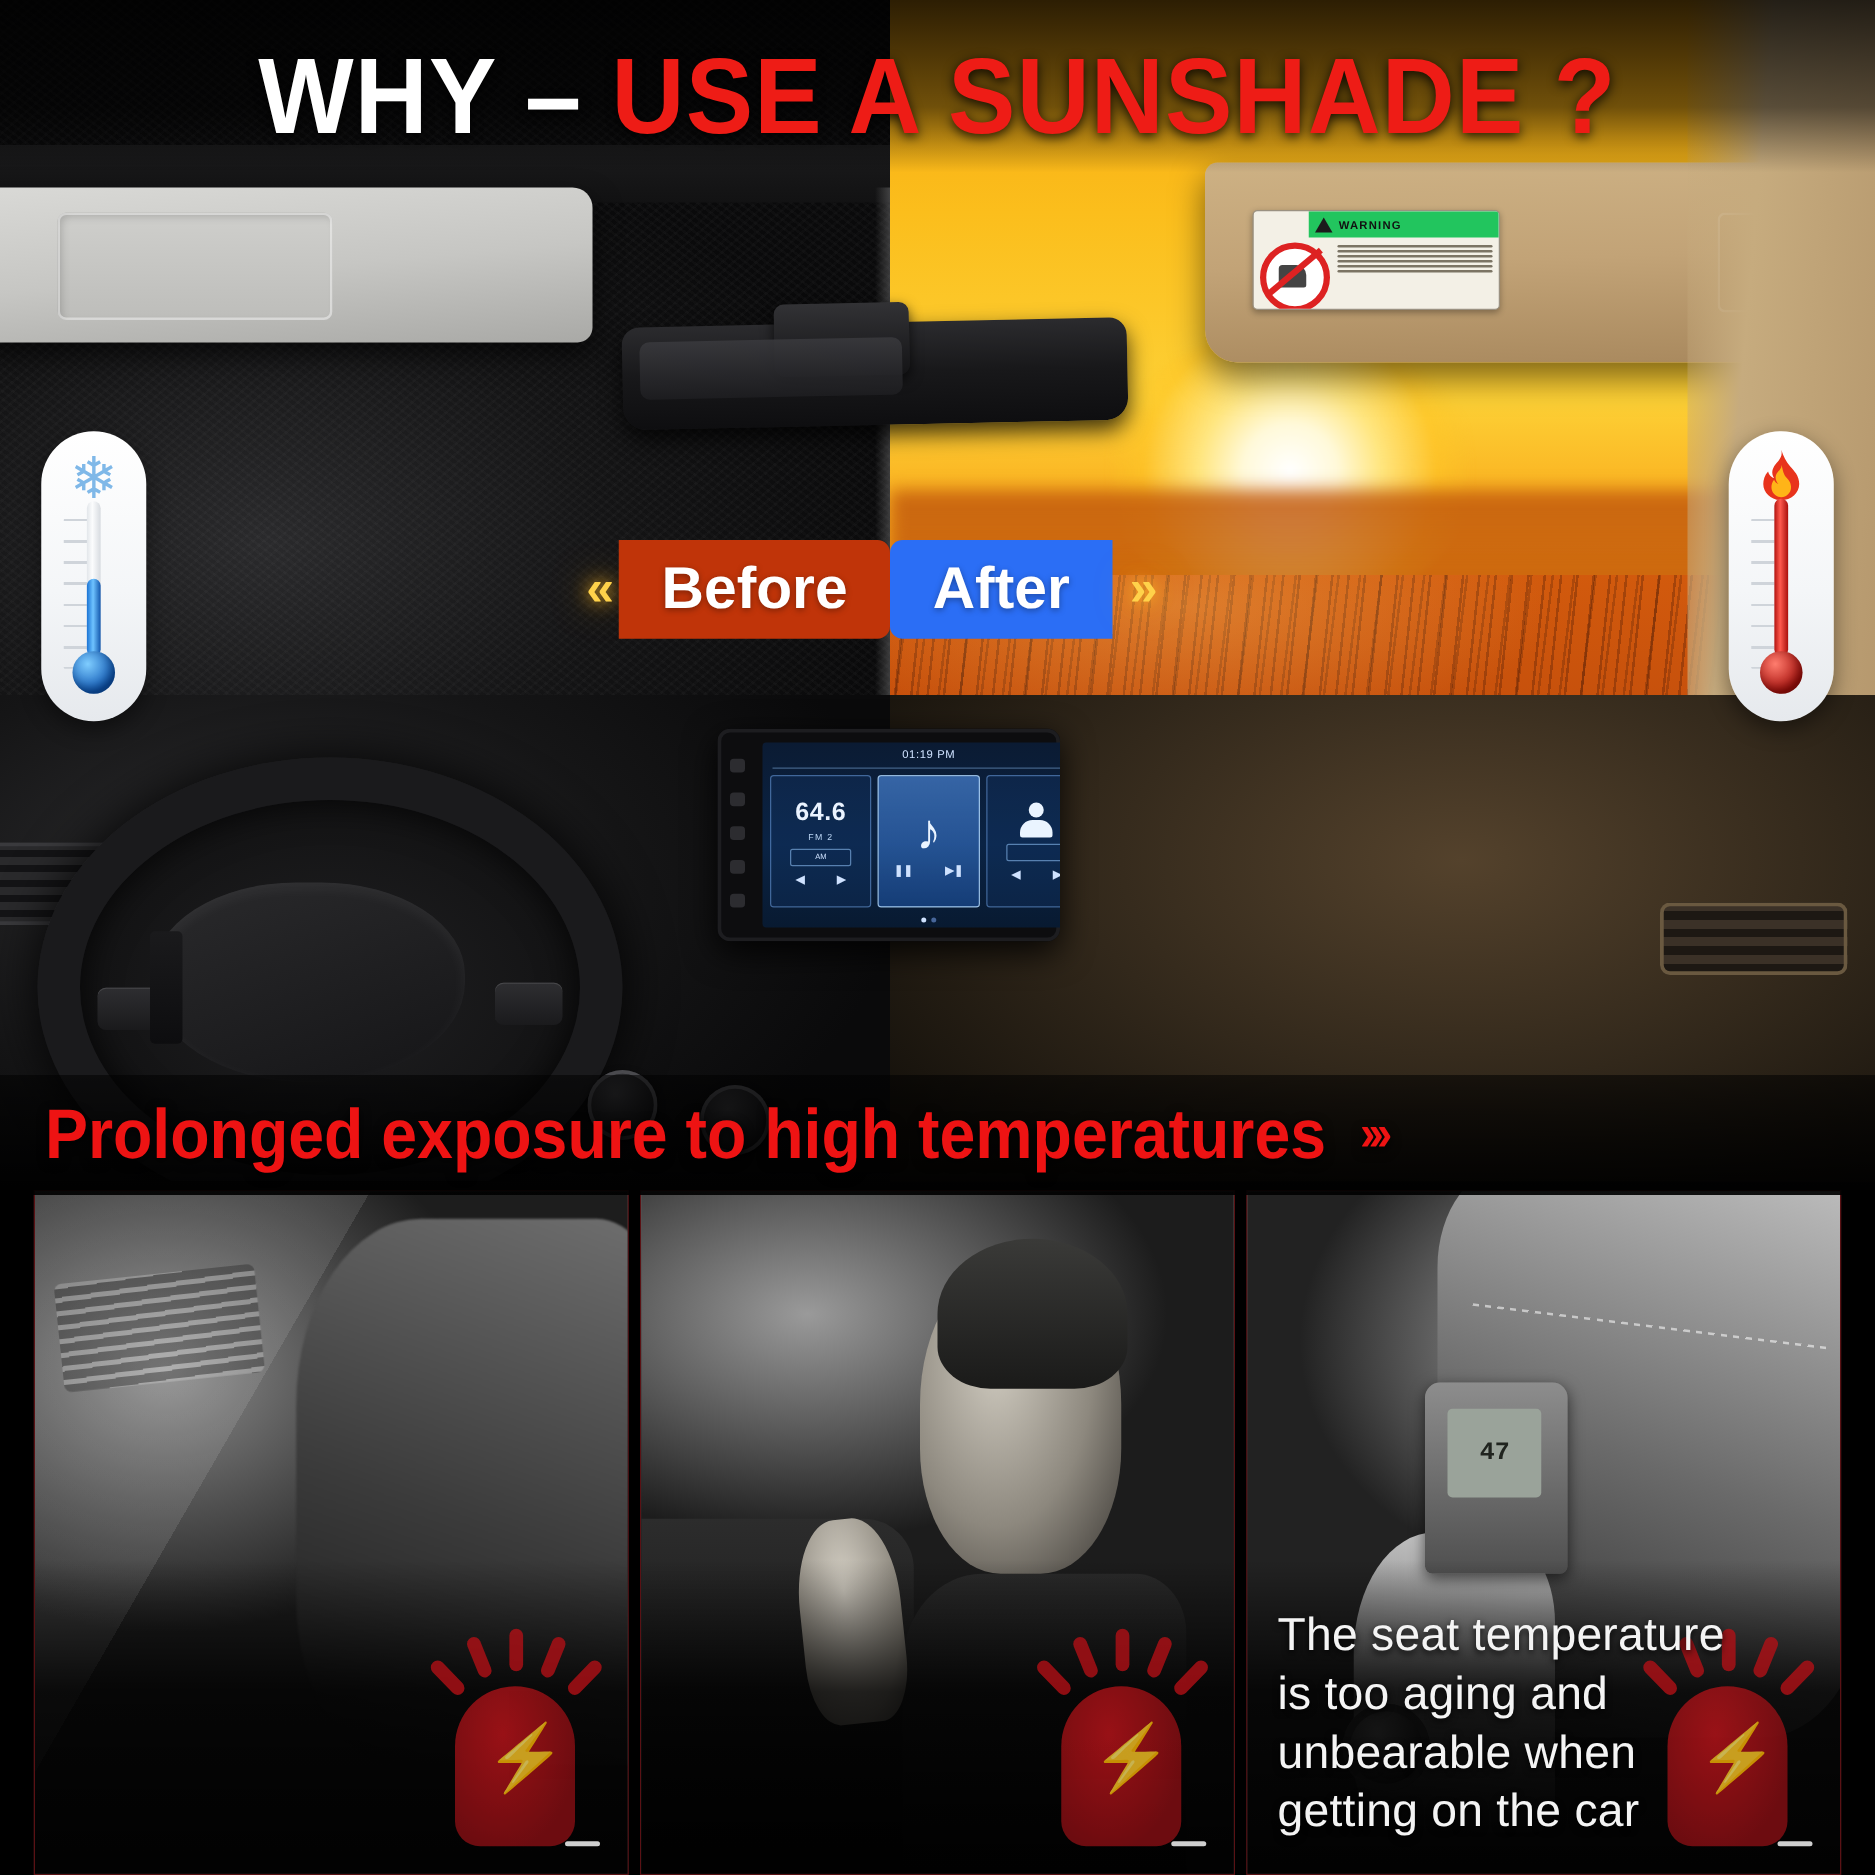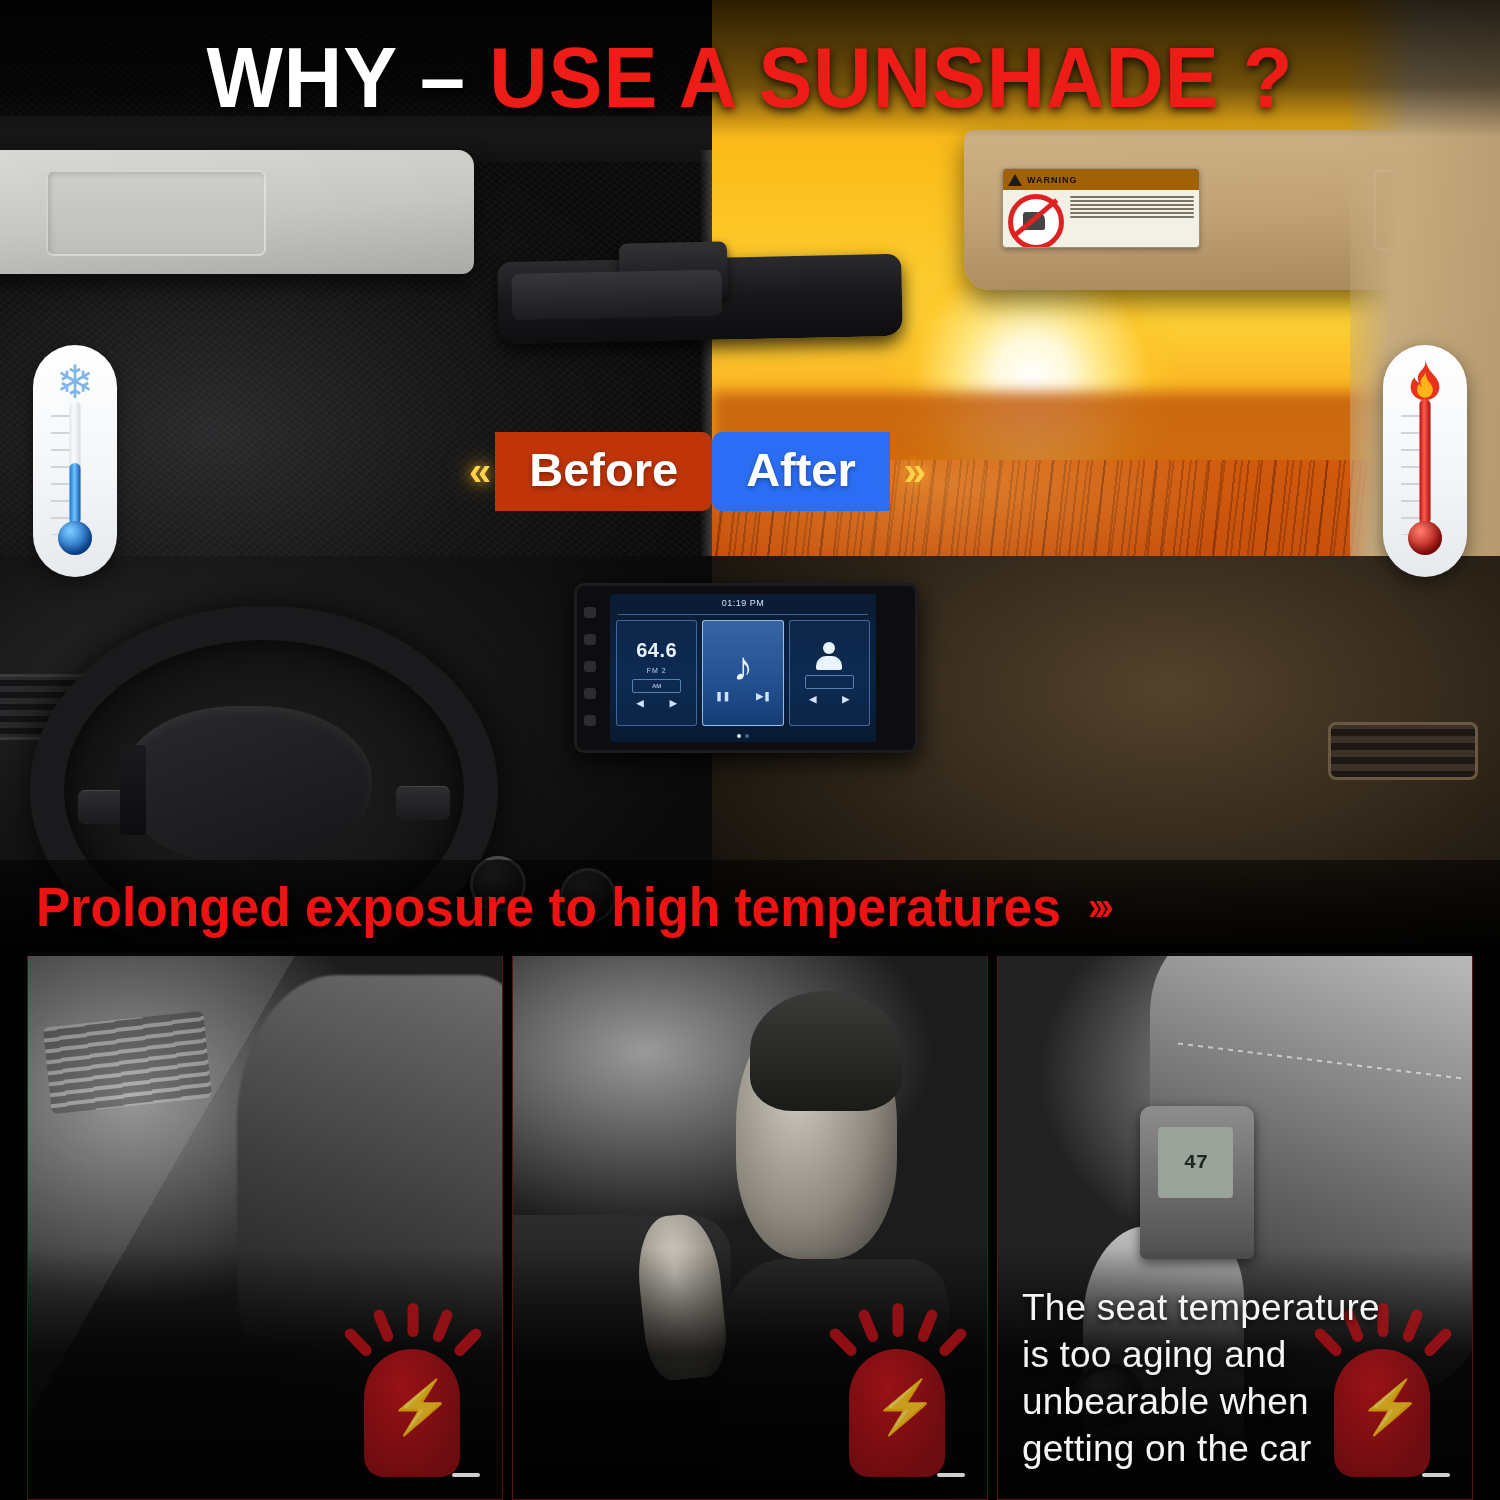--- a/index.html
+++ b/index.html
@@ -153,25 +153,26 @@
     left: 38px; top: 38px;
     width: 196px; height: 78px;
     background: #f3f0e6;
     border: 1px solid #9a9182;
     border-radius: 4px;
     overflow: hidden;
     box-shadow: 0 2px 5px rgba(0,0,0,.3);
   }
   .warn-label .warn-head {
     height: 21px;
-    background: #a16207;
+    background: #22c55e;
     display: flex;
     align-items: center;
     gap: 5px;
     padding: 0 5px;
+    margin-left: 44px;
   }
   .warn-tri {
     width: 0; height: 0;
     border-left: 7px solid transparent;
     border-right: 7px solid transparent;
     border-bottom: 12px solid #1b1b1b;
   }
   .warn-word {
     font-size: 9px;
     font-weight: bold;
@@ -278,21 +279,21 @@
     width: 56px; height: 56px;
     border-radius: 50%;
     background: radial-gradient(circle at 40% 35%, #3a3a3d, #151517 70%);
     box-shadow: inset 0 0 0 3px #4a4a4e, 0 2px 6px rgba(0,0,0,.7);
   }
 
   
   .head-unit {
     position: absolute;
     left: 574px; top: 583px;
-    width: 344px; height: 170px;
+    width: 274px; height: 170px;
     background: #0d0d0f;
     border-radius: 10px;
     box-shadow: 0 8px 26px rgba(0,0,0,.85), inset 0 0 0 3px #1d1d20;
     overflow: hidden;
   }
   .hu-screen {
     position: absolute;
     left: 36px; top: 11px;
     width: 266px; height: 148px;
     background: linear-gradient(180deg,#0b1b33 0%,#0a2344 55%,#081a31 100%);

